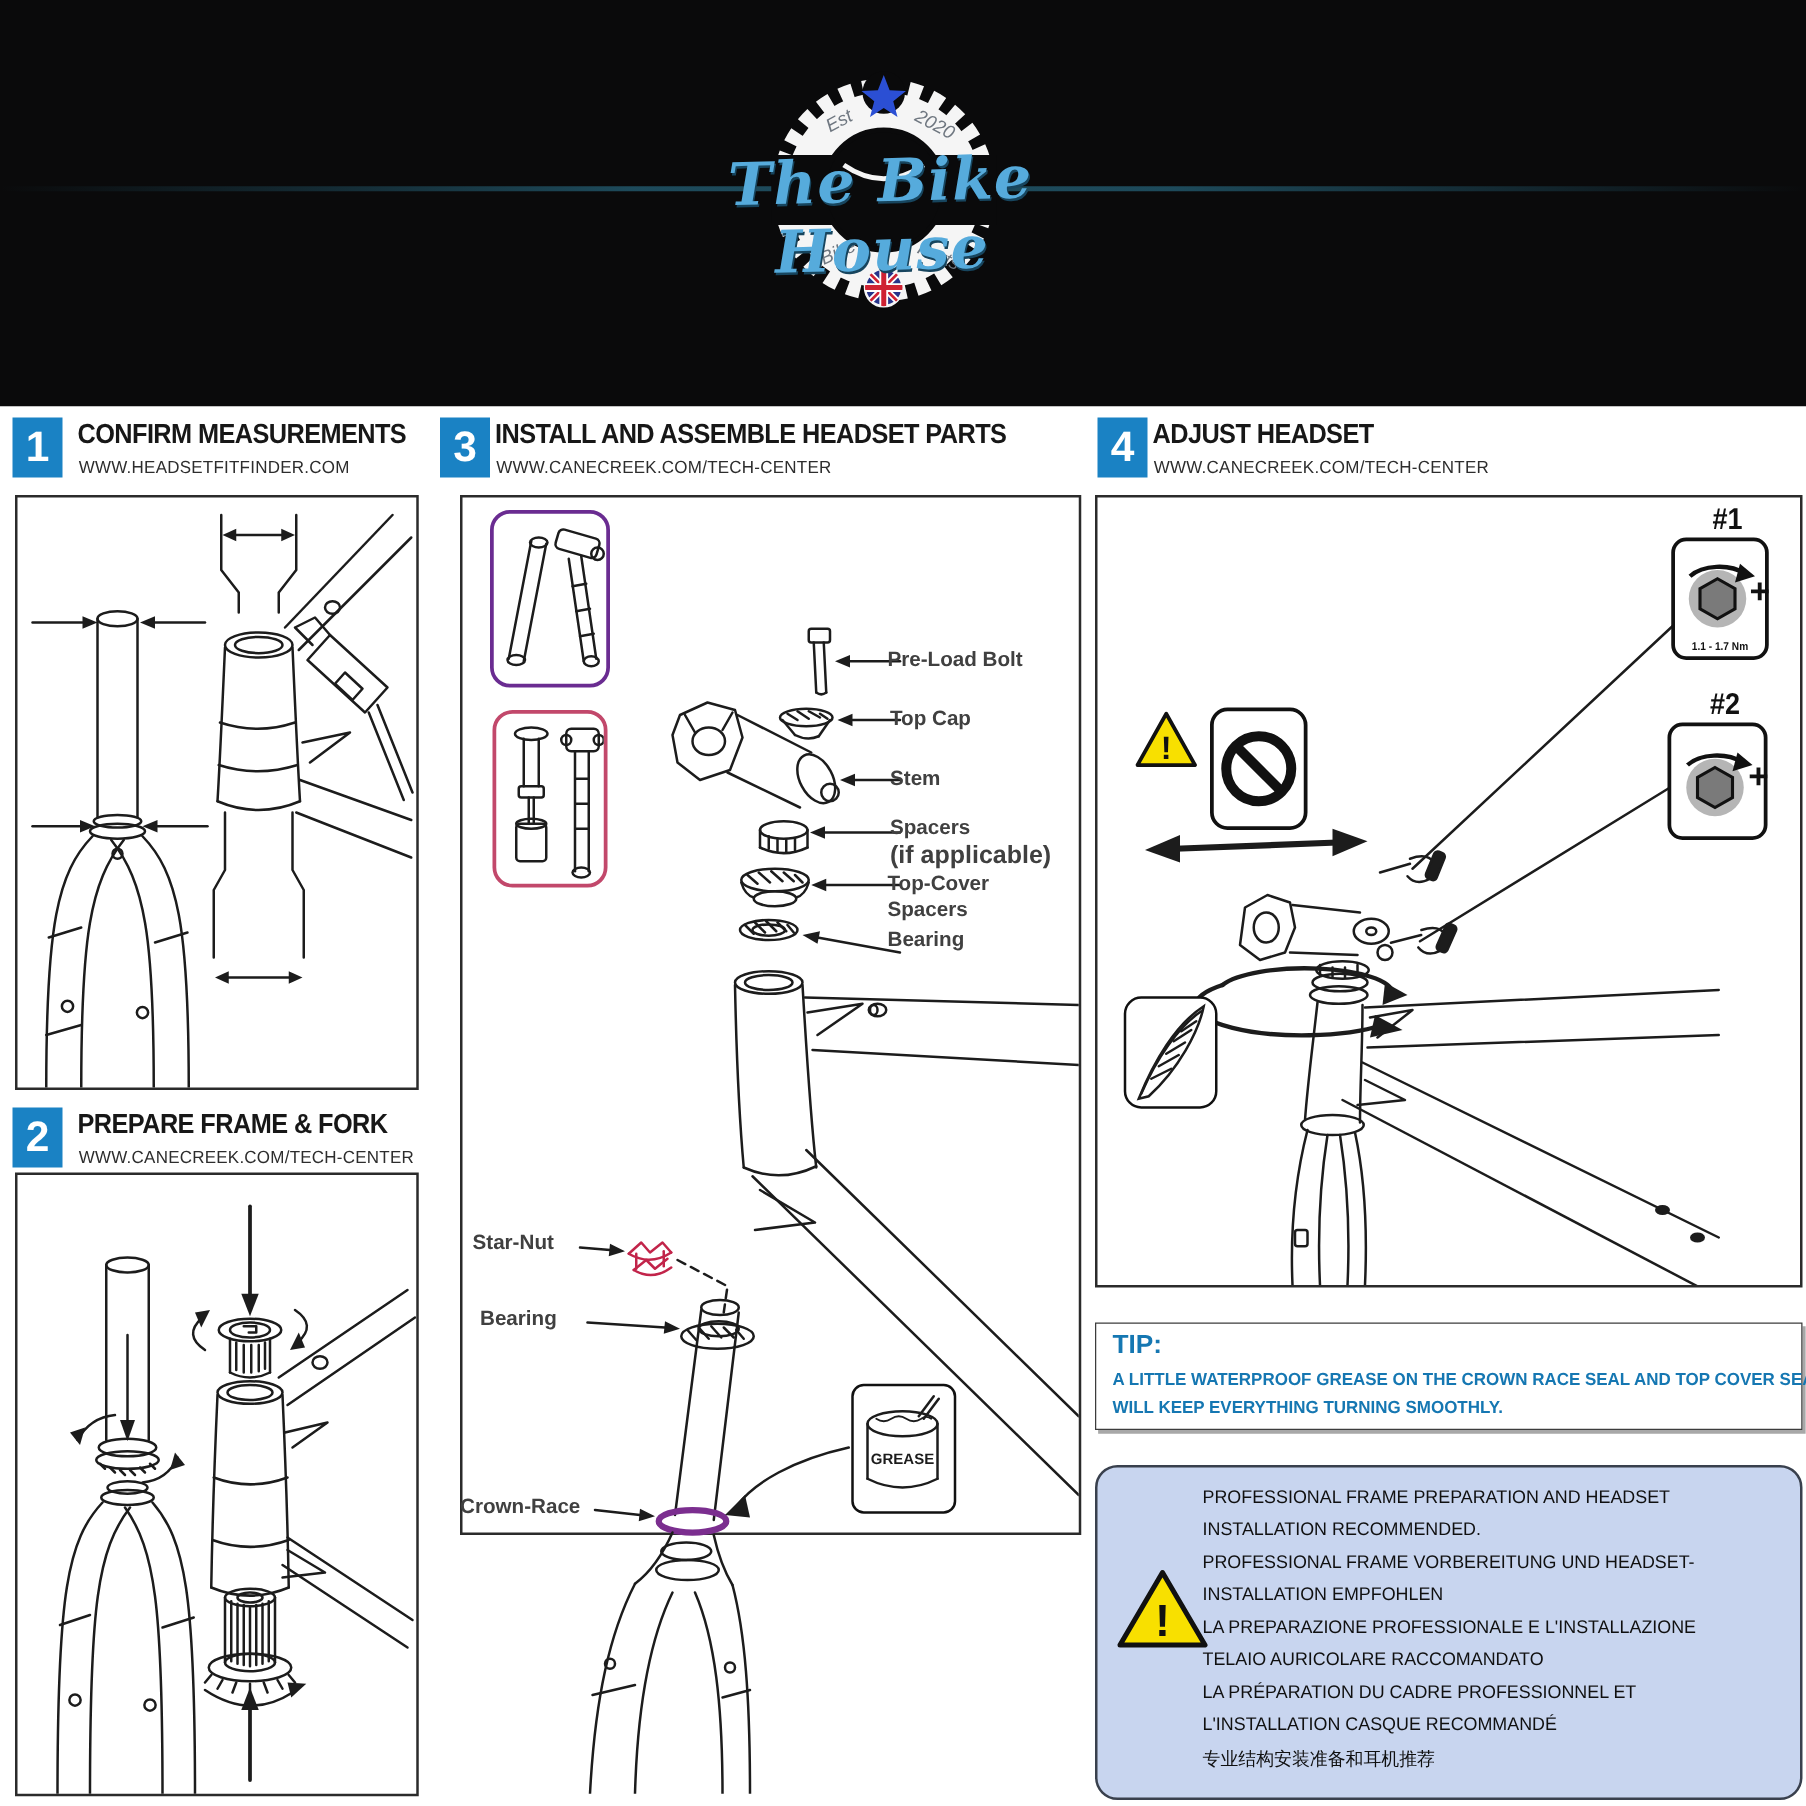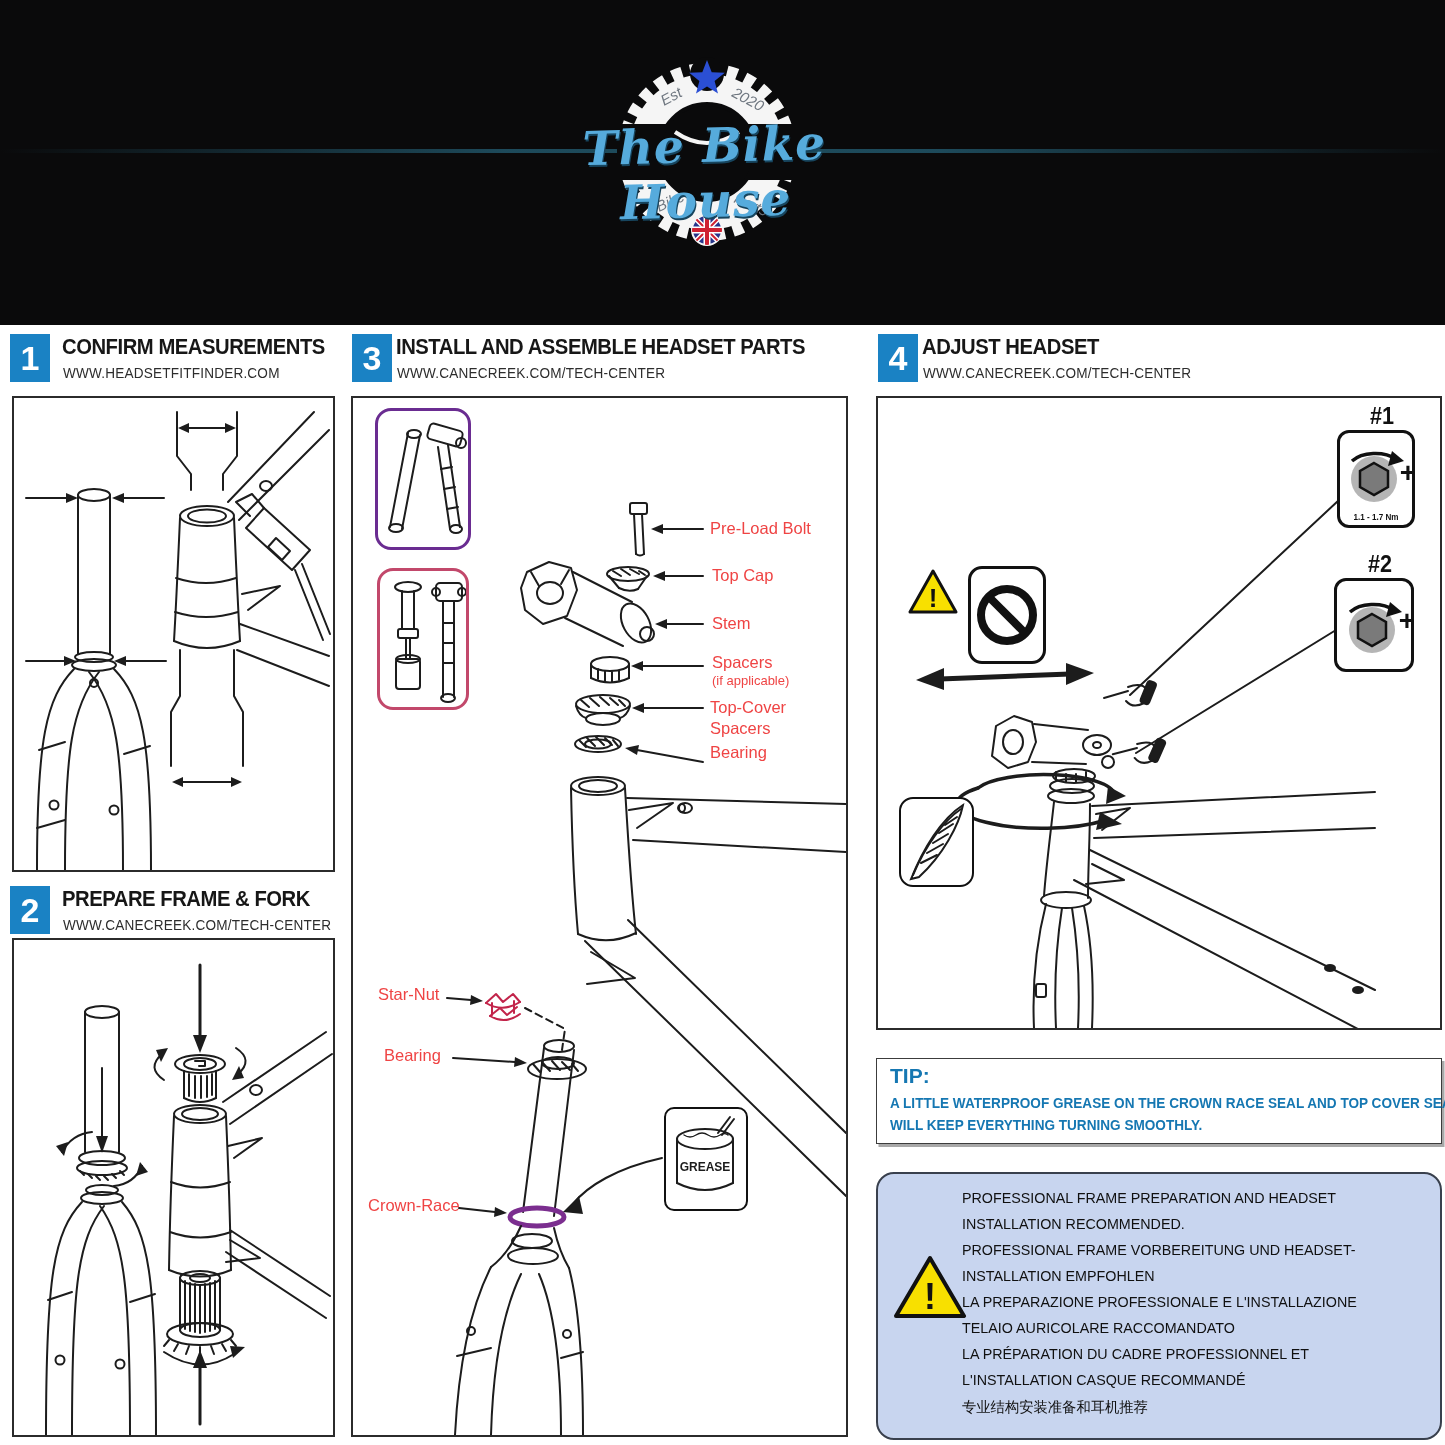--- a/index.html
+++ b/index.html
@@ -15,22 +15,22 @@
   
   .sec-num{position:absolute;width:40px;height:48px;background:#1a82c4;color:#fff;
     font-weight:bold;font-size:34px;display:flex;align-items:center;justify-content:center;}
   .sec-title{position:absolute;font-weight:bold;font-size:22px;letter-spacing:-0.5px;color:#171717;
     transform:scaleX(.92);transform-origin:left center;white-space:nowrap;}
   .sec-url{position:absolute;font-size:14px;color:#2d2d2d;transform:scaleX(.97);
     transform-origin:left center;white-space:nowrap;letter-spacing:0.2px;}
   
   .panel{position:absolute;background:#fff;border:2px solid #2b2b2b;box-sizing:border-box;}
   
-  .plabel{position:absolute;color:#ef4444;font-size:16.5px;font-weight:normal;white-space:nowrap;}
-  .plabel.small{font-size:13px;}
+  .plabel{position:absolute;color:#404040;font-size:16.5px;font-weight:bold;white-space:nowrap;}
+  .plabel.small{font-size:20px;}
   
   .toolbox{position:absolute;background:#fff;border:3px solid;border-radius:16px;box-sizing:border-box;}
   
   .hexlabel{position:absolute;width:80px;text-align:center;font-weight:bold;font-size:24px;
     transform:scaleX(.9);color:#111;}
   .hexbox{position:absolute;background:#fff;border:3px solid #111;border-radius:12px;box-sizing:border-box;}
   .hexbox .plus{position:absolute;right:-4px;top:26px;font-size:28px;font-weight:bold;color:#111;line-height:1;}
   .hexbox .torque{position:absolute;left:0;bottom:3px;width:100%;text-align:center;
     font-size:9px;font-weight:bold;transform:scaleX(.9);color:#111;}
   .iconbox{position:absolute;background:#fff;border:3px solid #111;border-radius:14px;box-sizing:border-box;}
@@ -251,21 +251,21 @@
           <polygon points="230,138 218,140 225,126"></polygon>
         <polygon points="82,196 88,213 94,196"></polygon>
         <polygon points="42,206 54,202 50,216"></polygon>
           <polygon points="134,232 122,236 126,222"></polygon>
         <polygon points="216,406 231,407 219,418"></polygon>
         <polygon points="179,428 186,410 193,428"></polygon>
       </g>
     </svg>
   </div>
 
-  <div class="panel" style="left:351px;top:396px;width:497px;height:1041px;">
+  <div class="panel" style="left:368px;top:396px;width:497px;height:832px;">
     <svg width="493" height="1037" viewBox="0 0 493 1037" style="position:absolute;left:0;top:0;">
       <g fill="none" stroke="#1c1c1c" stroke-width="2" stroke-linecap="round" stroke-linejoin="round">
 
         <g>
           <rect x="277" y="105" width="17" height="11" rx="2"></rect>
           <line x1="281" y1="116" x2="283" y2="156"></line>
             <line x1="289" y1="116" x2="291" y2="156"></line>
           <path d="M283,156 q4,3 8,0"></path>
         </g>
         <line x1="350" y1="131" x2="310" y2="131"></line>

